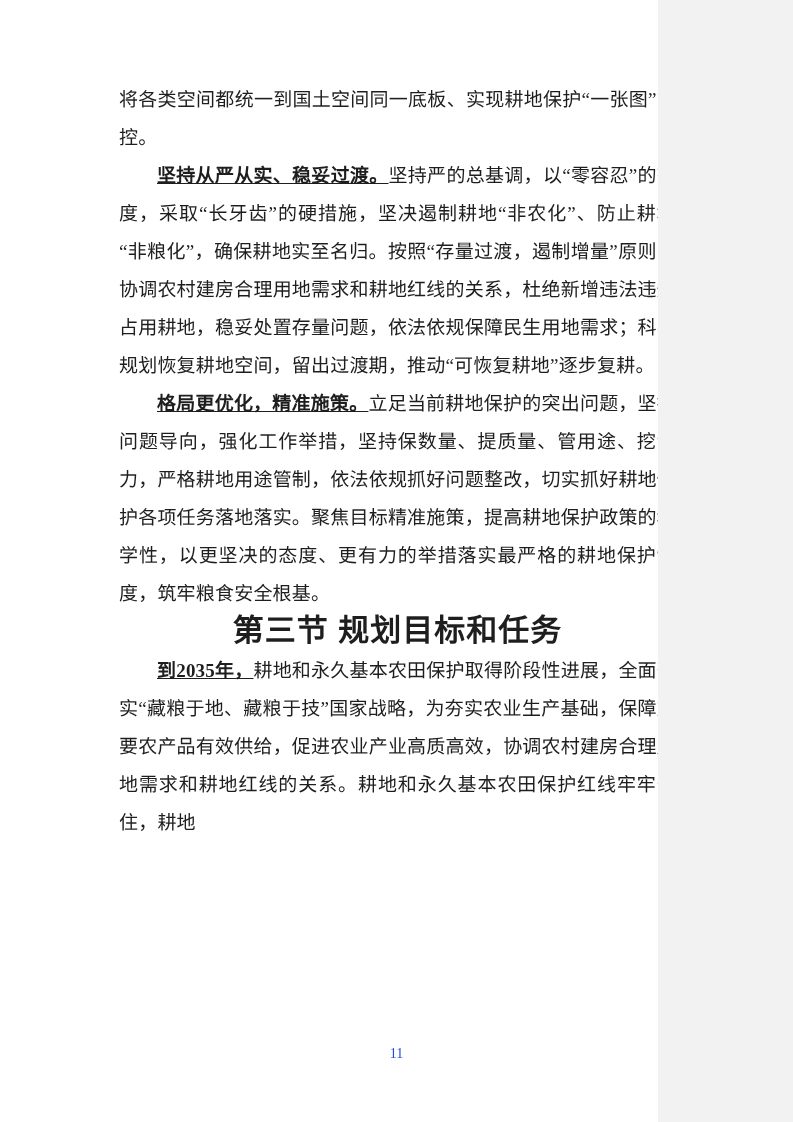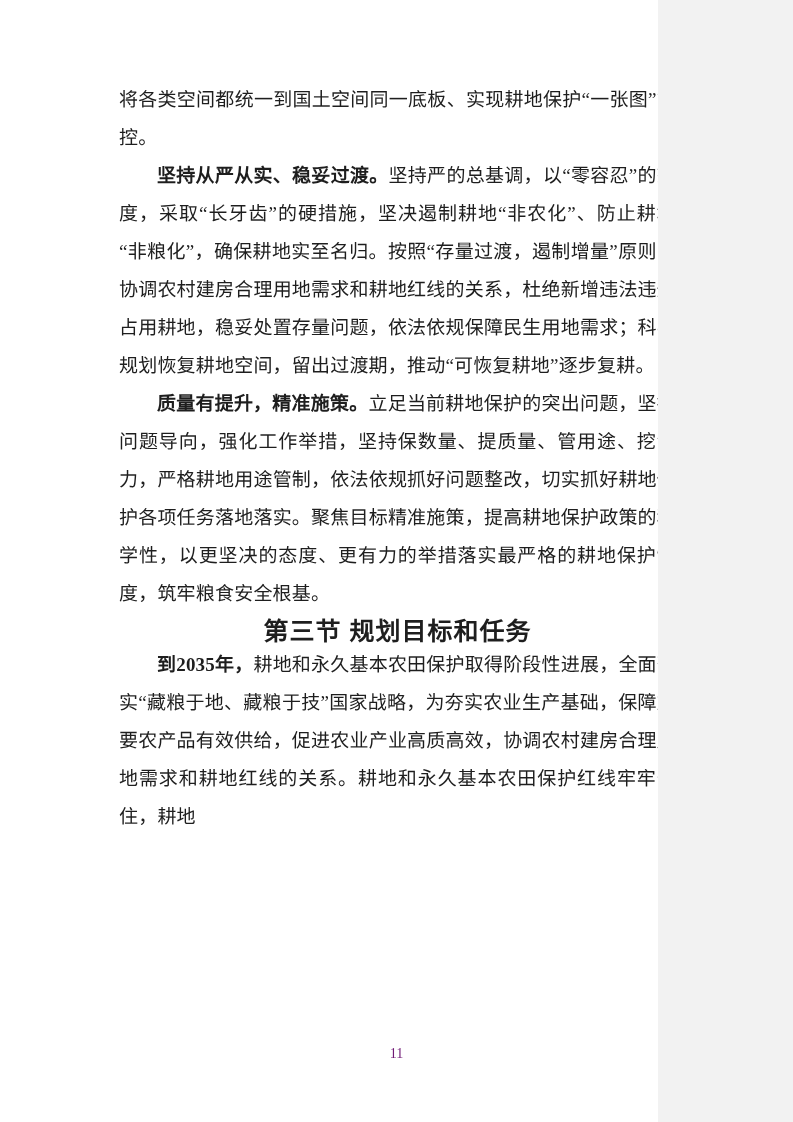--- a/index.html
+++ b/index.html
@@ -32,60 +32,61 @@
   }
   .doc-body p {
     margin: 0;
     padding: 0;
   }
   p.indent {
     text-indent: 2em;
   }
   .lead-bold {
     font-weight: 700;
+    text-decoration: underline;
   }
   h2.section-heading {
     font-family: "Liberation Sans", "DejaVu Sans", sans-serif;
-    font-size: 25px;
+    font-size: 31px;
     font-weight: 700;
     line-height: 30px;
     text-align: center;
     text-indent: 0;
-    margin: 3px 0 0 0;
+    margin: 3px 0 6px 0;
     letter-spacing: 1px;
   }
   .page-footer {
     position: absolute;
     left: 0;
     top: 1044px;
     width: 793px;
     text-align: center;
   }
   .page-number {
     font-size: 14px;
-    color: #701a75;
+    color: #1d4ed8;
     font-family: "Liberation Serif", "DejaVu Serif", serif;
   }
 </style>
 </head>
 <body>
 
 <div class="page">
   <main class="doc-body">
 
     <p>
       <span>将各类空间都统一到国土空间同一底板、实现耕地保护“一张图”管控。</span>
     </p>
 
     <p class="indent">
       <span class="lead-bold">坚持从严从实、稳妥过渡。</span><span>坚持严的总基调，以“零容忍”的态度，采取“长牙齿”的硬措施，坚决遏制耕地“非农化”、防止耕地“非粮化”，确保耕地实至名归。按照“存量过渡，遏制增量”原则，协调农村建房合理用地需求和耕地红线的关系，杜绝新增违法违规占用耕地，稳妥处置存量问题，依法依规保障民生用地需求；科学规划恢复耕地空间，留出过渡期，推动“可恢复耕地”逐步复耕。</span>
     </p>
 
     <p class="indent">
-      <span class="lead-bold">质量有提升，精准施策。</span><span>立足当前耕地保护的突出问题，坚持问题导向，强化工作举措，坚持保数量、提质量、管用途、挖潜力，严格耕地用途管制，依法依规抓好问题整改，切实抓好耕地保护各项任务落地落实。聚焦目标精准施策，提高耕地保护政策的科学性，以更坚决的态度、更有力的举措落实最严格的耕地保护制度，筑牢粮食安全根基。</span>
+      <span class="lead-bold">格局更优化，精准施策。</span><span>立足当前耕地保护的突出问题，坚持问题导向，强化工作举措，坚持保数量、提质量、管用途、挖潜力，严格耕地用途管制，依法依规抓好问题整改，切实抓好耕地保护各项任务落地落实。聚焦目标精准施策，提高耕地保护政策的科学性，以更坚决的态度、更有力的举措落实最严格的耕地保护制度，筑牢粮食安全根基。</span>
     </p>
 
     <h2 class="section-heading">第三节 规划目标和任务</h2>
 
 
     <p class="indent">
       <span class="lead-bold">到2035年，</span><span>耕地和永久基本农田保护取得阶段性进展，全面落实“藏粮于地、藏粮于技”国家战略，为夯实农业生产基础，保障重要农产品有效供给，促进农业产业高质高效，协调农村建房合理用地需求和耕地红线的关系。耕地和永久基本农田保护红线牢牢守住，耕地</span>
     </p>
 
   </main>

